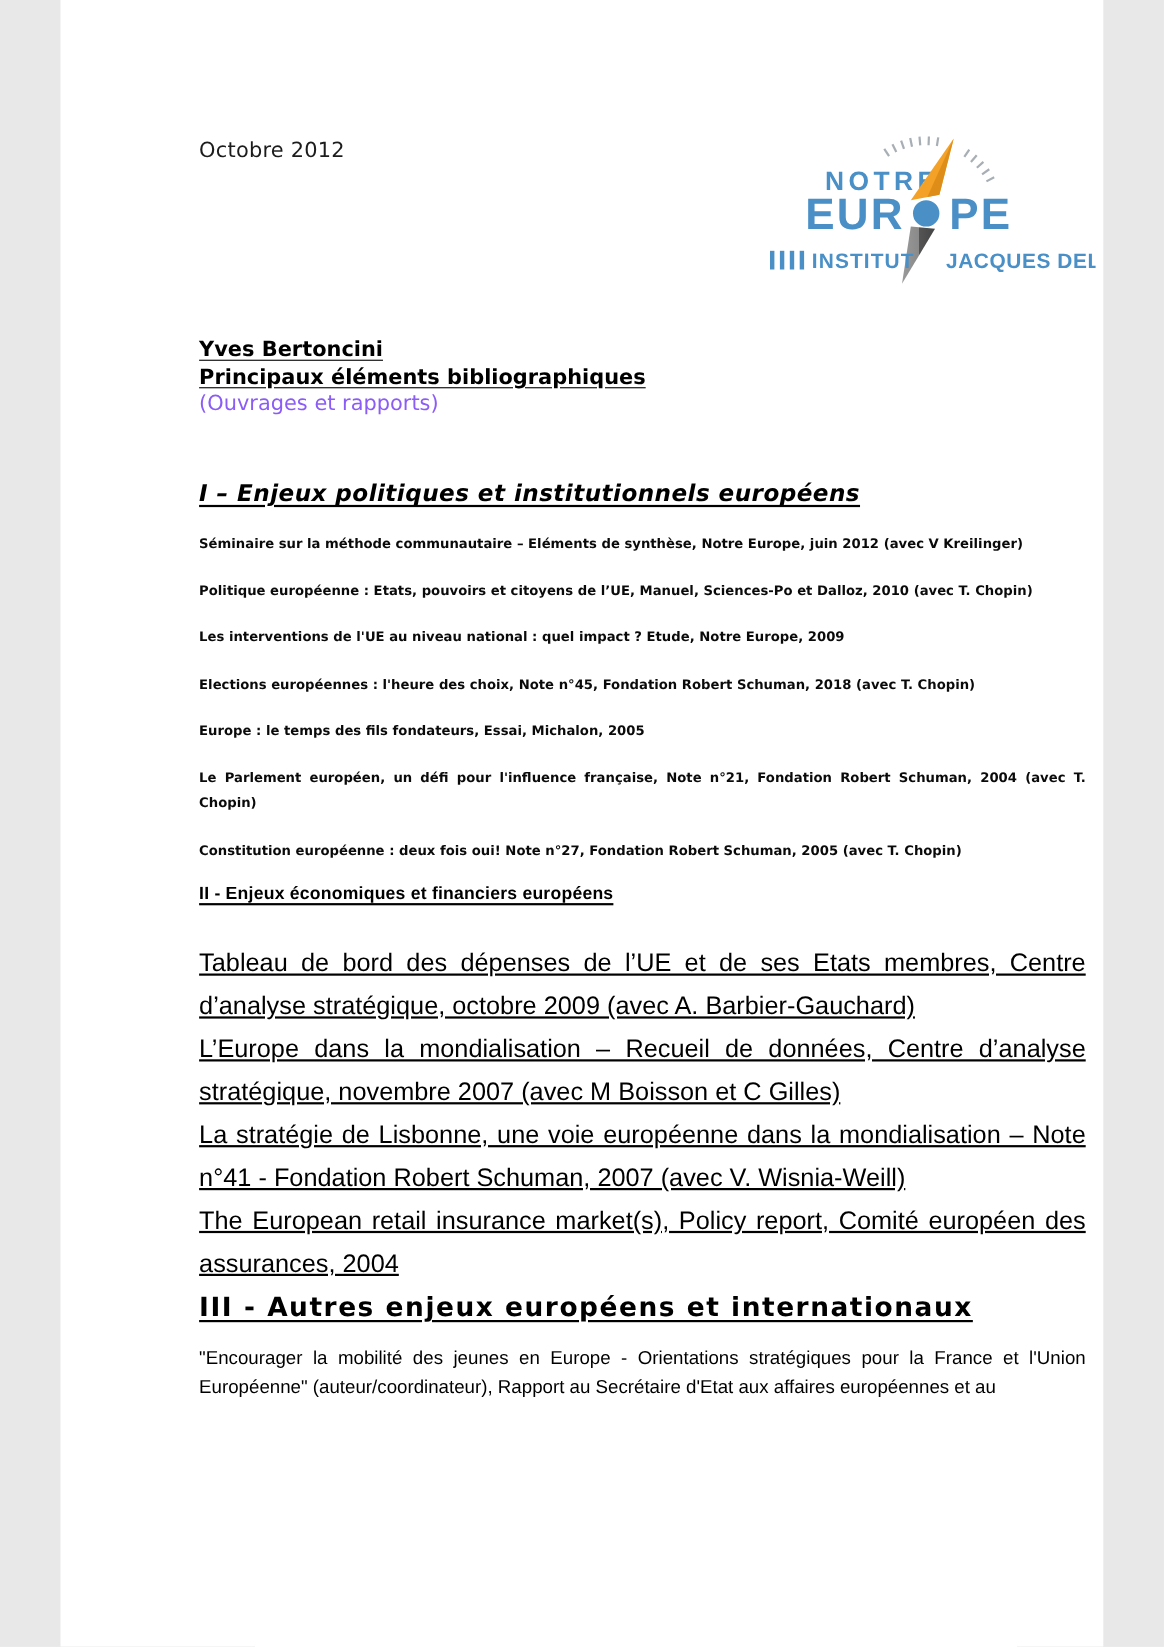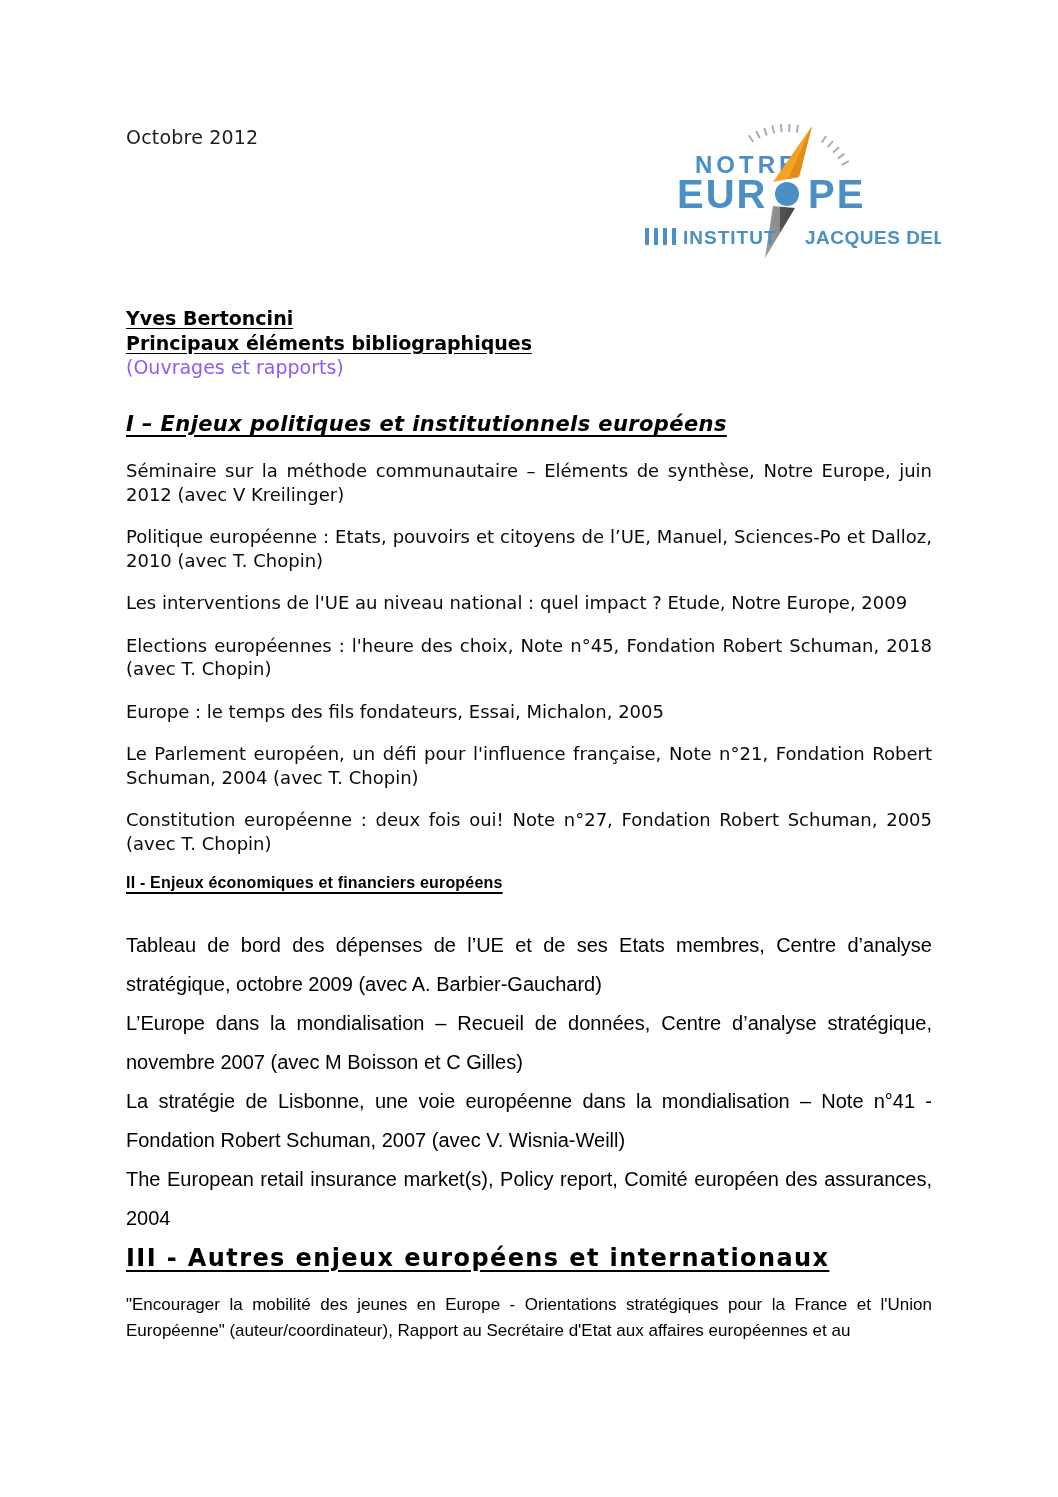--- a/index.html
+++ b/index.html
@@ -1,58 +1,58 @@
 <!DOCTYPE html>
 <html><head>
 <meta charset="utf-8">
 <style>
   html,body { margin:0; padding:0; background:#e8e8e8; }
   .page {
-    position:relative; width:1058px; height:1497px; background:#ffffff;
+    position:relative; width:948px; height:1497px; background:#ffffff;
     margin:0 auto; overflow:hidden; color:#000;
     font-family:"DejaVu Sans", sans-serif;
   }
   .date {
     position:absolute; left:126px; top:126px;
     font-size:19px; color:#1c1c1c; letter-spacing:0.2px;
   }
   .logo { position:absolute; left:645px; top:120px; width:296px; height:140px; }
   .logo svg { display:block; }
   .logo text { font-family:"Liberation Sans", sans-serif; font-weight:bold; }
 
   .titleblock { position:absolute; left:126px; top:306px; width:806px; text-align:left; }
   .titleblock .t1, .titleblock .t2 { font-size:19px; font-weight:bold; line-height:25px; }
   .titleblock .t1 span, .titleblock .t2 span { text-decoration:underline; text-underline-offset:3px; }
   .titleblock .t3 { font-size:19px; line-height:22px; color:#8b5cf6; }
 
-  .bodyflow { position:absolute; left:126px; top:406px; width:806px; }
+  .bodyflow { position:absolute; left:126px; top:430px; width:806px; }
 
   h2 { margin:0; padding:0; font-weight:bold; }
   .h-comic-italic {
     font-size:21px; font-style:italic; letter-spacing:0.4px;
     padding-top:6px; margin-bottom:23px; font-family:"DejaVu Sans", sans-serif;
   }
   .h-cal {
     font-size:16px; margin-top:4px; margin-bottom:34px;
     font-family:"Liberation Sans", sans-serif; letter-spacing:0.2px;
   }
   .h-comic {
     font-size:24px; letter-spacing:1.4px; margin-top:6px; margin-bottom:20px;
     font-family:"DejaVu Sans", sans-serif;
   }
   h2 span { text-decoration:underline; text-underline-offset:4px; text-decoration-thickness:2px; }
 
   p { margin:0; }
   .comic {
-    font-size:18px; line-height:23.5px; text-align:justify;
-    margin-bottom:19px; color:#0a0a0a;
+    font-size:12px; line-height:23.5px; text-align:justify;
+    margin-bottom:19px; color:#0a0a0a;font-weight:bold;
   }
   .cal {
     font-family:"Liberation Sans", sans-serif;
-    font-size:20px; line-height:39px; text-align:justify; color:#000;
+    font-size:23px; line-height:39px; text-align:justify; color:#000;text-decoration:underline;
   }
   .cal-tight {
     font-family:"Liberation Sans", sans-serif;
     font-size:17px; line-height:25.5px; text-align:justify; color:#000;
   }
 </style>
 </head>
 <body>
 
 <div class="page">

